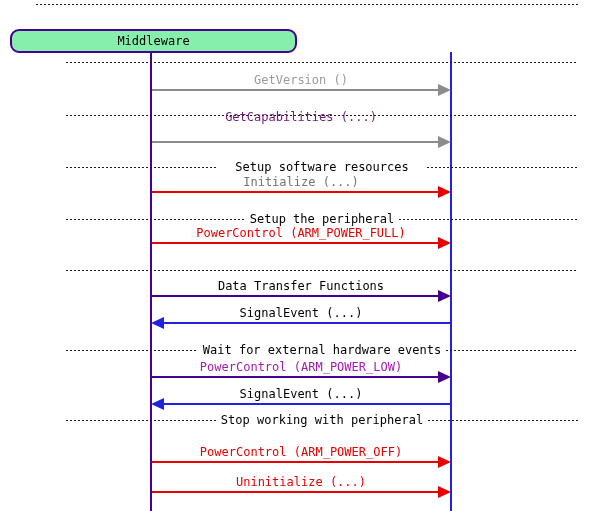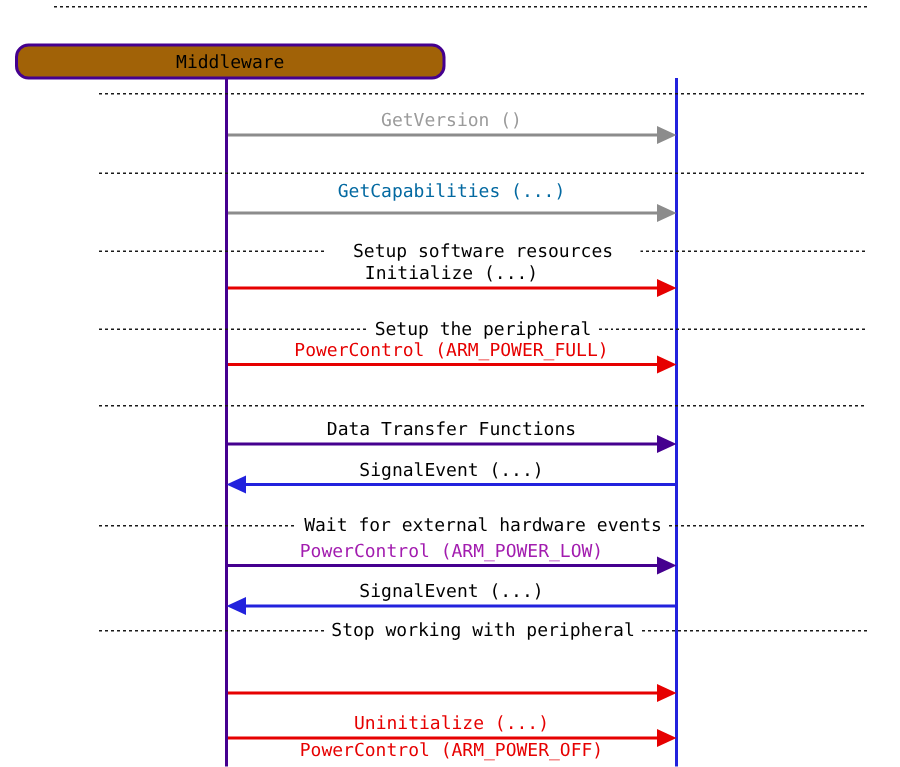--- a/index.html
+++ b/index.html
@@ -6,21 +6,21 @@
   body{
     width:600px;height:511px;background:#ffffff;overflow:hidden;position:relative;
     font-family:"DejaVu Sans Mono","Liberation Mono",monospace;font-size:12px;color:#000;
   }
   #diagram{position:absolute;left:0;top:0;width:600px;height:511px;}
   .top-rule{
     position:absolute;left:36px;top:4px;width:542px;height:1px;
     background:repeating-linear-gradient(to right,var(--dash) 0 2px,transparent 2px 4px);
   }
   .participant-box{
-    position:absolute;top:29px;height:24px;box-sizing:border-box;background:#a16207;
+    position:absolute;top:29px;height:24px;box-sizing:border-box;background:#86efac;
     border:2px solid #000;border-radius:9px;
     display:flex;align-items:center;justify-content:center;z-index:3;
   }
   .participant-box.middleware{left:10px;width:287px;border-color:var(--middleware);}
   .participant-box.driver{left:314px;width:276px;border-color:var(--driver);}
   .lifeline{position:absolute;top:52px;height:459px;width:2px;z-index:1;}
   .lifeline.middleware{left:150px;background:var(--middleware);}
   .lifeline.driver{left:450px;background:var(--driver);}
   .sep-row{
     position:absolute;left:24px;width:554px;height:16px;
@@ -60,29 +60,29 @@
         <span class="sep-dash left"></span>
         <span class="sep-dash right"></span>
       </div>
       <div class="msg-label" style="top: 73px; color: rgb(155, 155, 155);">GetVersion ()</div>
       <div class="msg-line" style="top: 89px; background: rgb(140, 140, 140); left: 152px; width: 295px;"></div>
       <div class="arrowhead right" style="top: 84px; left: 438px; border-left-color: rgb(140, 140, 140);"></div>
       <div class="sep-row" style="top: 107px;">
         <span class="sep-dash left"></span>
         <span class="sep-dash right"></span>
       </div>
-      <div class="msg-label" style="top: 120px; color: #0369a1;">GetCapabilities (...)</div>
+      <div class="msg-label" style="top: 110px; color: #701a75;">GetCapabilities (...)</div>
       <div class="msg-line" style="top: 141px; background: rgb(140, 140, 140); left: 152px; width: 295px;"></div>
       <div class="arrowhead right" style="top: 136px; left: 438px; border-left-color: rgb(140, 140, 140);"></div>
       <div class="sep-row" style="top: 159px; gap: 13px;">
         <span class="sep-dash left"></span>
         <span class="sep-label">Setup software resources</span>
         <span class="sep-dash right"></span>
       </div>
-      <div class="msg-label" style="top: 175px; color: #000000;">Initialize (...)</div>
+      <div class="msg-label" style="top: 175px; color: #737373;">Initialize (...)</div>
       <div class="msg-line" style="top: 191px; background: rgb(230, 0, 0); left: 152px; width: 295px;"></div>
       <div class="arrowhead right" style="top: 186px; left: 438px; border-left-color: rgb(230, 0, 0);"></div>
       <div class="sep-row" style="top: 211px;">
         <span class="sep-dash left"></span>
         <span class="sep-label">Setup the peripheral</span>
         <span class="sep-dash right"></span>
       </div>
       <div class="msg-label" style="top: 226px; color: rgb(230, 0, 0);">PowerControl (ARM_POWER_FULL)</div>
       <div class="msg-line" style="top: 242px; background: rgb(230, 0, 0); left: 152px; width: 295px;"></div>
       <div class="arrowhead right" style="top: 237px; left: 438px; border-left-color: rgb(230, 0, 0);"></div>
@@ -105,20 +105,20 @@
       <div class="msg-line" style="top: 376px; background: rgb(69, 0, 143); left: 152px; width: 295px;"></div>
       <div class="arrowhead right" style="top: 371px; left: 438px; border-left-color: rgb(69, 0, 143);"></div>
       <div class="msg-label" style="top: 387px; color: rgb(0, 0, 0);">SignalEvent (...)</div>
       <div class="msg-line" style="top: 403px; background: rgb(34, 34, 221); left: 155px; width: 295px;"></div>
       <div class="arrowhead left" style="top: 398px; left: 151px; border-right-color: rgb(34, 34, 221);"></div>
       <div class="sep-row" style="top: 412px;">
         <span class="sep-dash left"></span>
         <span class="sep-label">Stop working with peripheral</span>
         <span class="sep-dash right"></span>
       </div>
-      <div class="msg-label" style="top: 445px; color: rgb(230, 0, 0); margin-top: 48px;">PowerControl (ARM_POWER_OFF)</div>
+      <div class="msg-label" style="top: 445px; color: rgb(230, 0, 0);">PowerControl (ARM_POWER_OFF)</div>
       <div class="msg-line" style="top: 461px; background: rgb(230, 0, 0); left: 152px; width: 295px;"></div>
       <div class="arrowhead right" style="top: 456px; left: 438px; border-left-color: rgb(230, 0, 0);"></div>
       <div class="msg-label" style="top: 475px; color: rgb(230, 0, 0);">Uninitialize (...)</div>
       <div class="msg-line" style="top: 491px; background: rgb(230, 0, 0); left: 152px; width: 295px;"></div>
       <div class="arrowhead right" style="top: 486px; left: 438px; border-left-color: rgb(230, 0, 0);"></div>
     </div>
 </div>
 
 </body></html>

